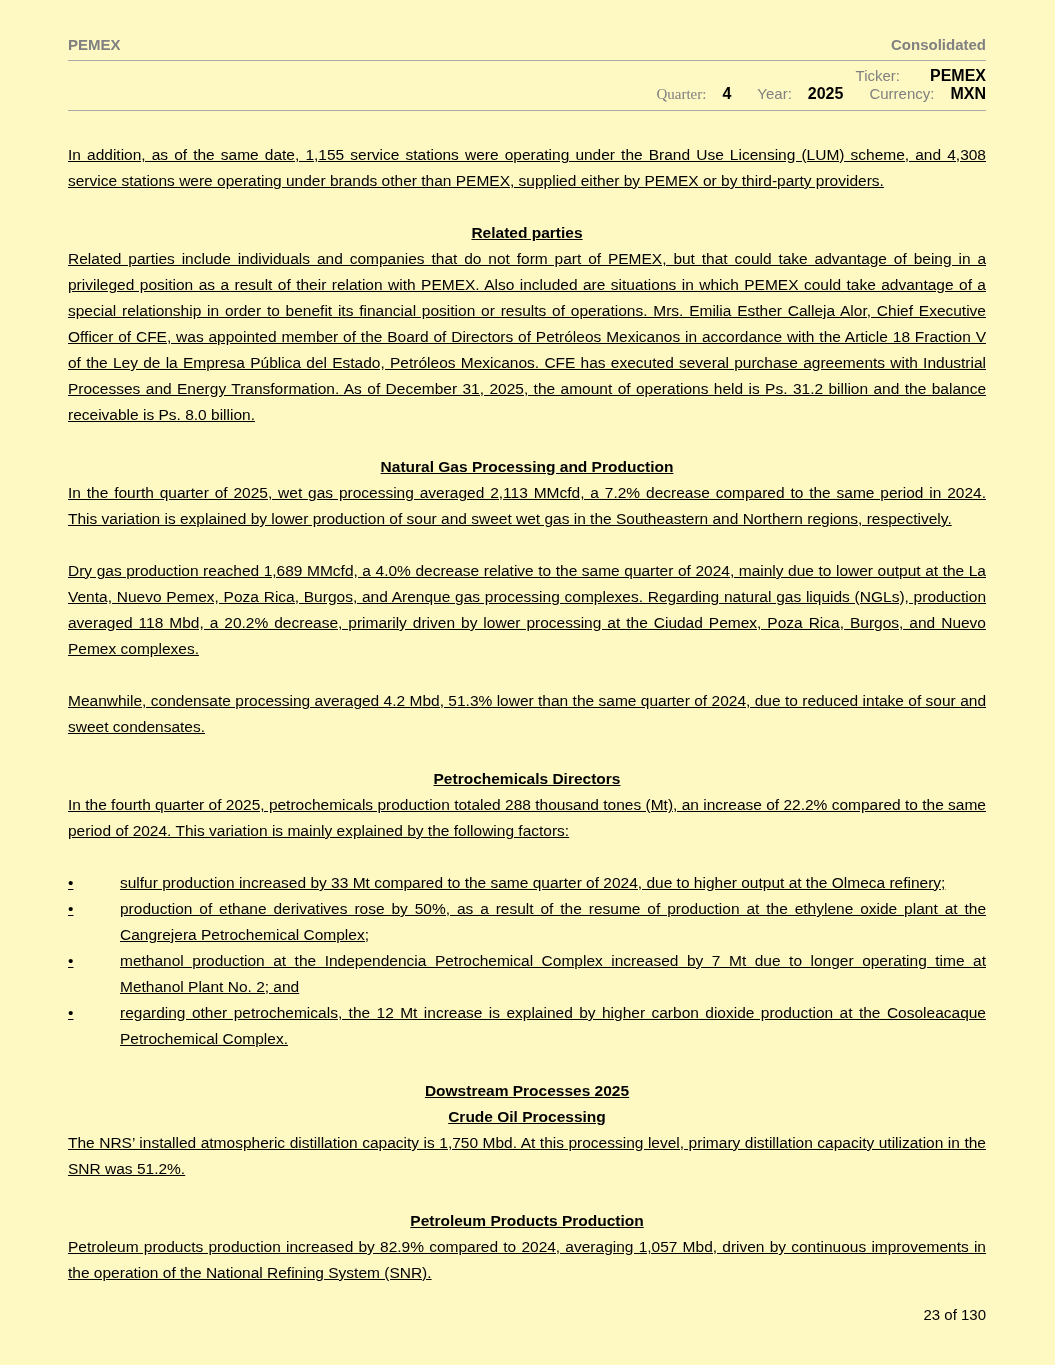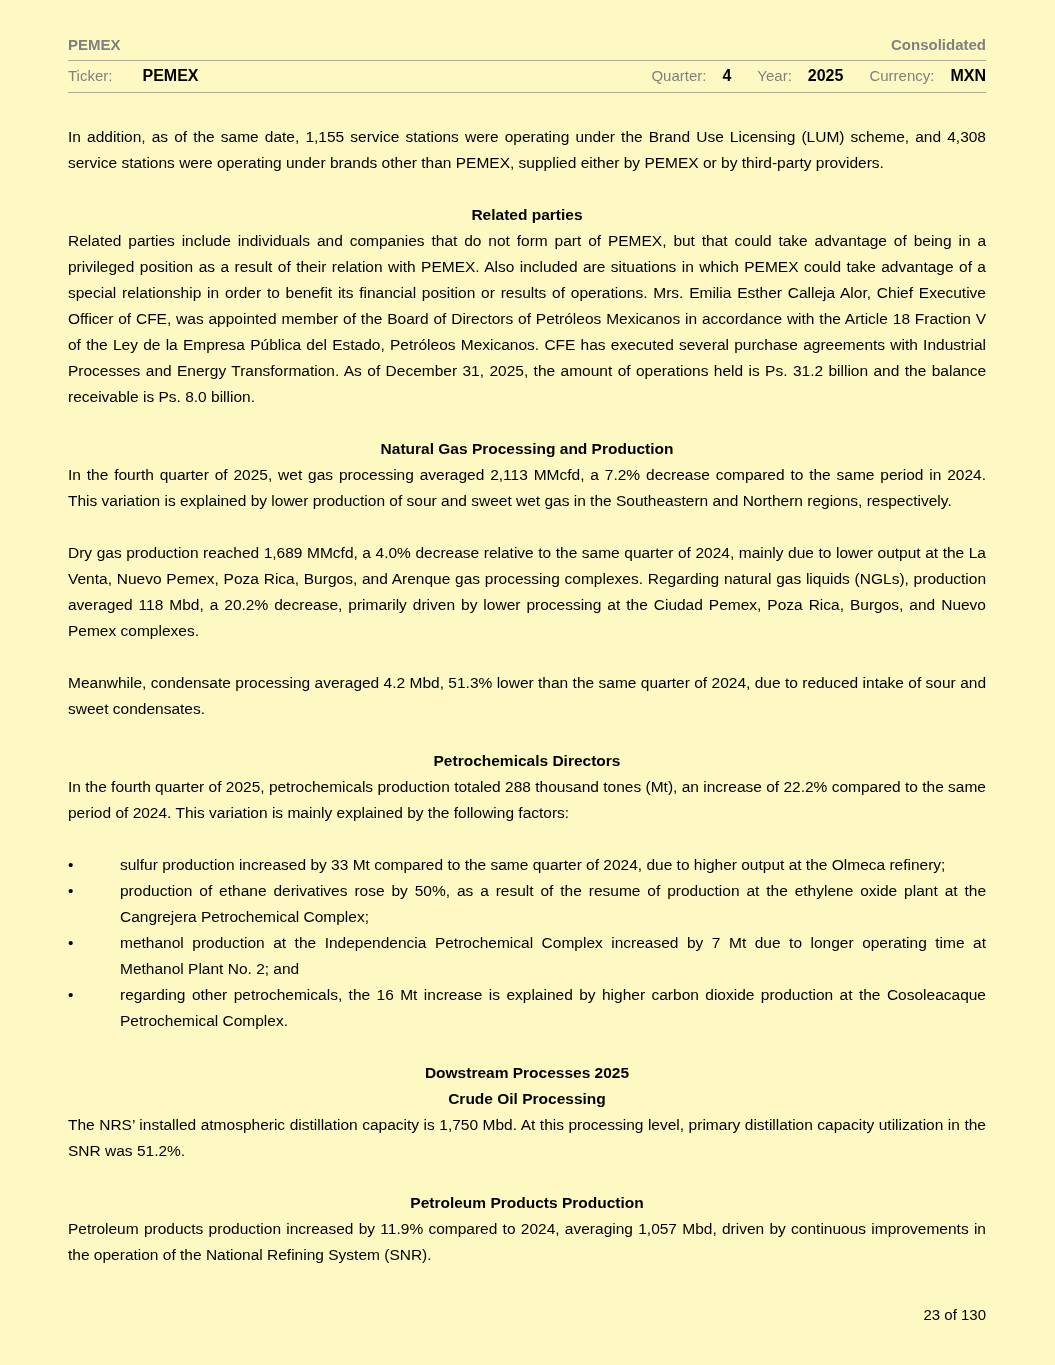--- a/index.html
+++ b/index.html
@@ -28,34 +28,36 @@
   .rule {
     border: none;
     border-top: 1px solid #a9a9a9;
     height: 0;
   }
   .hdr-row2 {
     display: flex;
     align-items: flex-end;
     font-size: 15px;
     padding: 6px 0 7px 0;
+    flex-direction: column;
   }
   .hdr-row2 .left { display: flex; align-items: baseline; }
   .hdr-row2 .right { display: flex; align-items: baseline; margin-left: auto; }
   .lbl { color: #808080; font-weight: normal; }
   .val { color: #000000; font-weight: bold; font-size: 16px; }
   .ticker-val { margin-left: 30px; }
   .right .lbl { margin-left: 26px; }
   .right .val { margin-left: 16px; }
-  .right .lbl:first-child { margin-left: 0; }
+  .right .lbl:first-child { margin-left: 0; font-family: Liberation Serif, serif; }
   
   .content {
     margin-top: 31px;
     font-size: 15.5px;
     line-height: 26px;
+    text-decoration: underline;
   }
   .content p {
     margin: 0 0 26px 0;
     text-align: justify;
   }
   .content h3 {
     font-size: 15.5px;
     font-weight: bold;
     margin: 0;
     text-align: center;
@@ -125,29 +127,29 @@
       <div class="bullet-item">
         <span class="bullet-marker">•</span>
         <span class="bullet-text">production of ethane derivatives rose by 50%, as a result of the resume of production at the ethylene oxide plant at the Cangrejera Petrochemical Complex;</span>
       </div>
       <div class="bullet-item">
         <span class="bullet-marker">•</span>
         <span class="bullet-text">methanol production at the Independencia Petrochemical Complex increased by 7 Mt due to longer operating time at Methanol Plant No. 2; and</span>
       </div>
       <div class="bullet-item">
         <span class="bullet-marker">•</span>
-        <span class="bullet-text">regarding other petrochemicals, the 16 Mt increase is explained by higher carbon dioxide production at the Cosoleacaque Petrochemical Complex.</span>
+        <span class="bullet-text">regarding other petrochemicals, the 12 Mt increase is explained by higher carbon dioxide production at the Cosoleacaque Petrochemical Complex.</span>
       </div>
     </div>
 
     <h3 class="standalone-heading">Dowstream Processes 2025</h3>
 
     <h3>Crude Oil Processing</h3>
     <p>The NRS’ installed atmospheric distillation capacity is 1,750 Mbd. At this processing level, primary distillation capacity utilization in the SNR was 51.2%.</p>
 
     <h3>Petroleum Products Production</h3>
-    <p>Petroleum products production increased by 11.9% compared to 2024, averaging 1,057 Mbd, driven by continuous improvements in the operation of the National Refining System (SNR).</p>
+    <p>Petroleum products production increased by 82.9% compared to 2024, averaging 1,057 Mbd, driven by continuous improvements in the operation of the National Refining System (SNR).</p>
 
   </main>
 
   <div class="page-footer">23 of 130</div>
 
 </div>
 
 </body></html>

